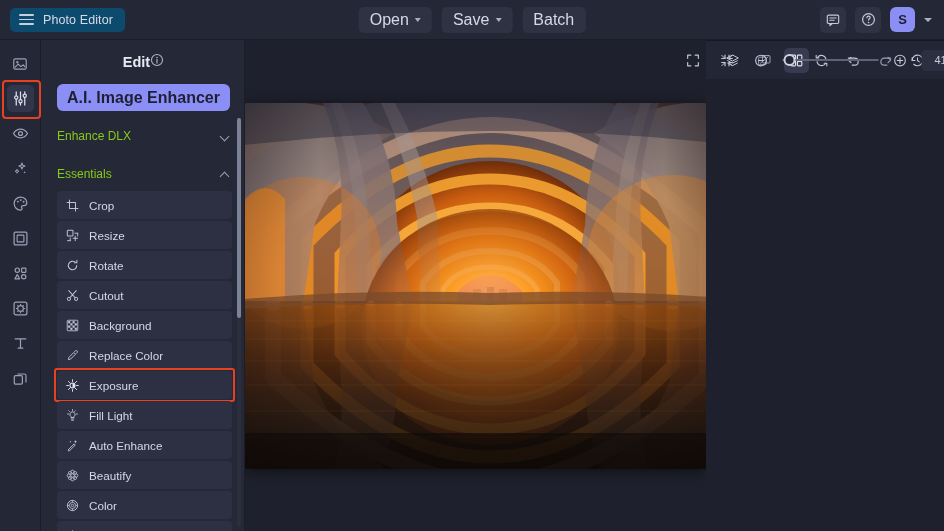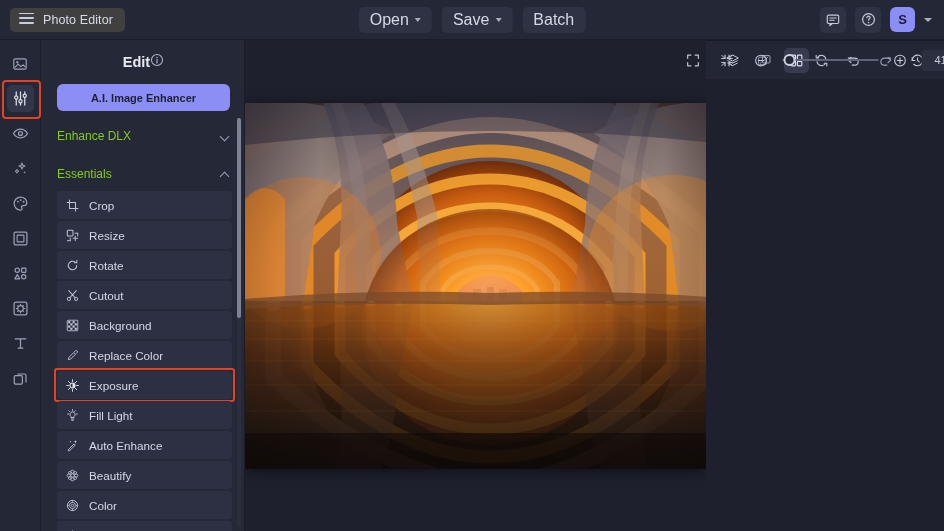--- a/index.html
+++ b/index.html
@@ -18,23 +18,23 @@
     background: #22253300;
     background-color: #23263480;
     background: #232634;
     display: flex; align-items: center;
     position: relative;
     border-bottom: 1px solid #1a1d28;
     background-color: #232635;
   }
   .topbar { background: #242736; }
   .brand {
-    display: flex; align-items: flex-start; gap: 9px;
+    display: flex; align-items: center; gap: 9px;
     margin-left: 10px; padding: 5px 12px 5px 9px;
-    border-radius: 5px; background: #404040;
+    border-radius: 5px; background: #0c4a6e;
     cursor: pointer;
   }
   .hamburger { width: 15px; height: 11px; display: flex; flex-direction: column; justify-content: space-between; }
   .hamburger i { display: block; height: 1.6px; background: #c9cede; border-radius: 2px; }
   .brand-name { font-size: 12.5px; color: #d8dbe6; letter-spacing: .1px; }
 
   .top-center {
     position: absolute; left: 50%; transform: translateX(-50%);
     display: flex; align-items: center; gap: 10px;
   }
@@ -86,21 +86,21 @@
     border-right: 1px solid #1b1e29;
   }
   .panel-head {
     display: flex; align-items: center; justify-content: center;
     padding: 13px 14px 0 16px;
   }
   .panel-title { font-size: 14.5px; color: #e6e9f2; font-weight: 600; }
   .info-ic { cursor: pointer; }
   .ai-btn {
     margin: 13px 14px 0 16px; height: 27px; border-radius: 6px;
-    background: #8b8ff5; color: #1d2033; font-size: 11px; font-weight: 600;
+    background: #8b8ff5; color: #1d2033; font-size: 16px; font-weight: 600;
     display: flex; align-items: center; justify-content: center; cursor: pointer;
   }
 
   .group-head {
     display: flex; align-items: center; justify-content: space-between;
     padding: 0 14px 0 16px; height: 26px; margin-top: 12px; cursor: pointer;
   }
   .group-head .gl { font-size: 12px; color: #84cc16; }
   .gchev { width: 9px; height: 9px; position: relative; }
   .gchev::before {

